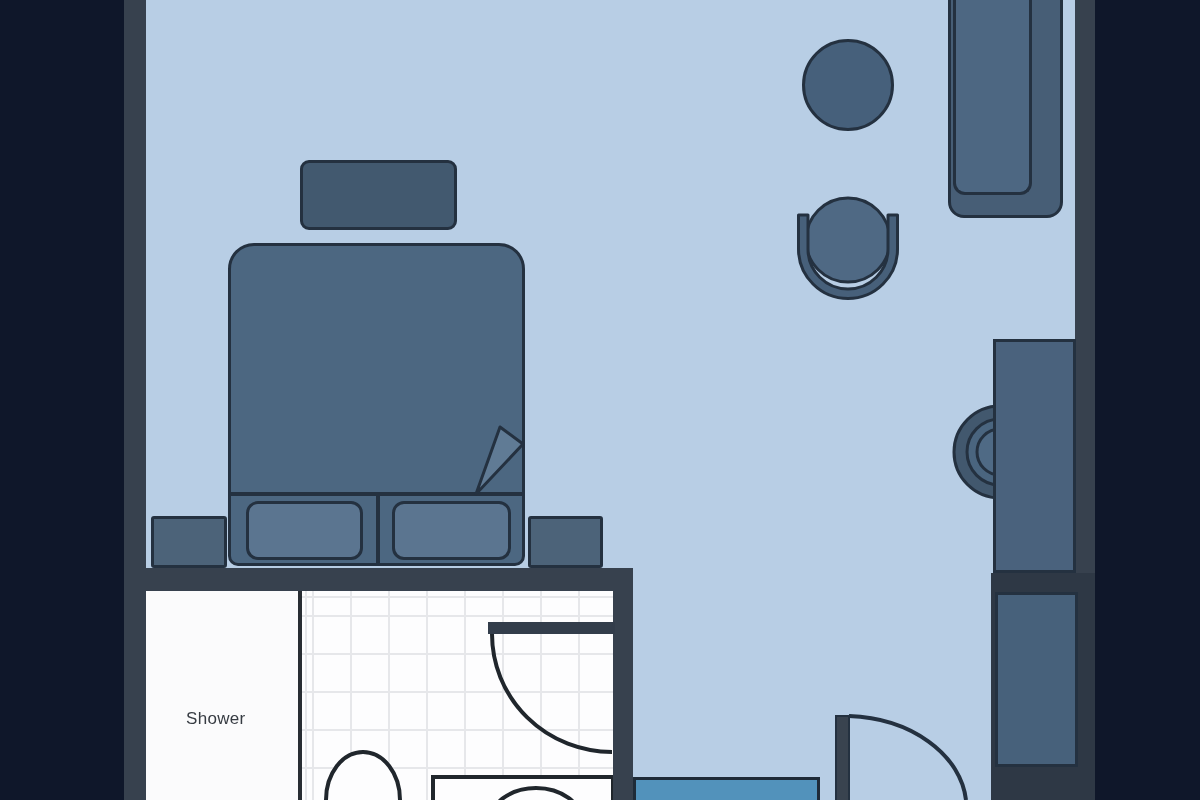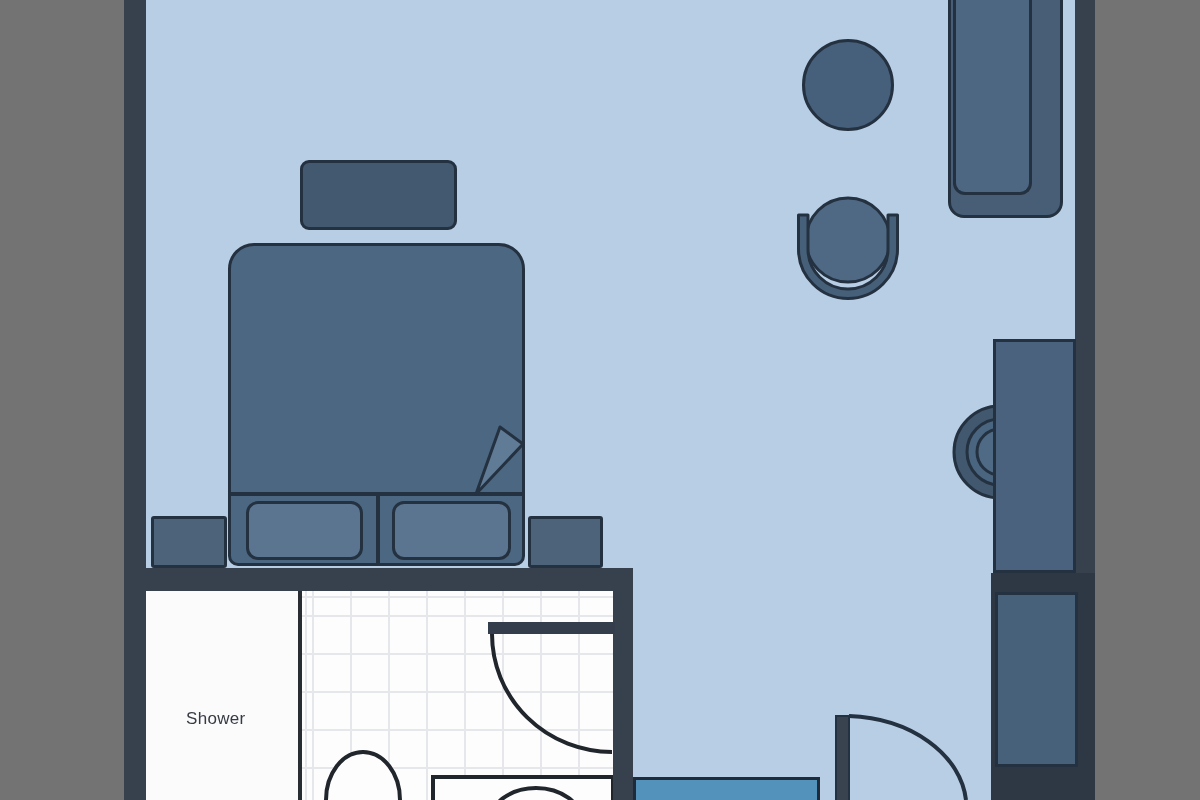--- a/index.html
+++ b/index.html
@@ -1,17 +1,17 @@
 <!DOCTYPE html>
 <html><head>
 <meta charset="utf-8">
 <style>
   html,body{margin:0;padding:0;background:#ffffff;}
   .canvas{
-    position:relative;width:1200px;height:800px;overflow:hidden;background:#737373;
+    position:relative;width:1200px;height:800px;overflow:hidden;background:#0f172a;
     font-family:"Liberation Sans", sans-serif;
   }
   .abs{position:absolute;box-sizing:border-box;}
   
   .floor{background:#b8cee5;}
   .wall{background:#37414e;}
   .furn{background:#48617c;border:3px solid #243140;}
   .bed{background:#4c6781;border:3px solid #243140;border-radius:26px 26px 10px 10px;}
   .nightstand{background:#4c6379;border:3px solid #243140;border-radius:3px;}
   .pillow{background:#5b7590;border:3px solid #243140;border-radius:12px;}

